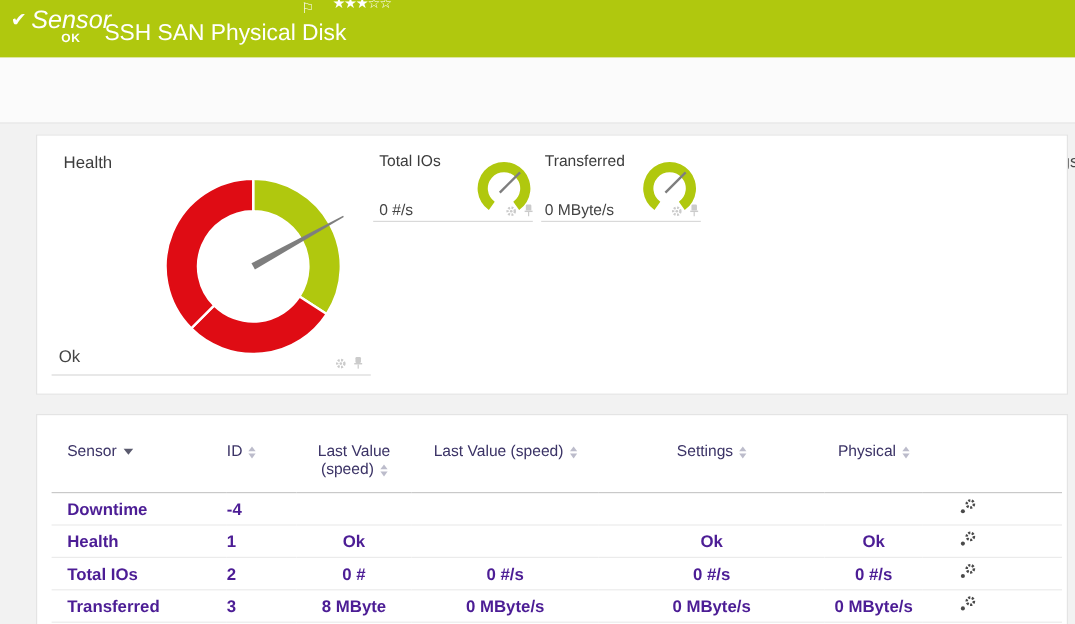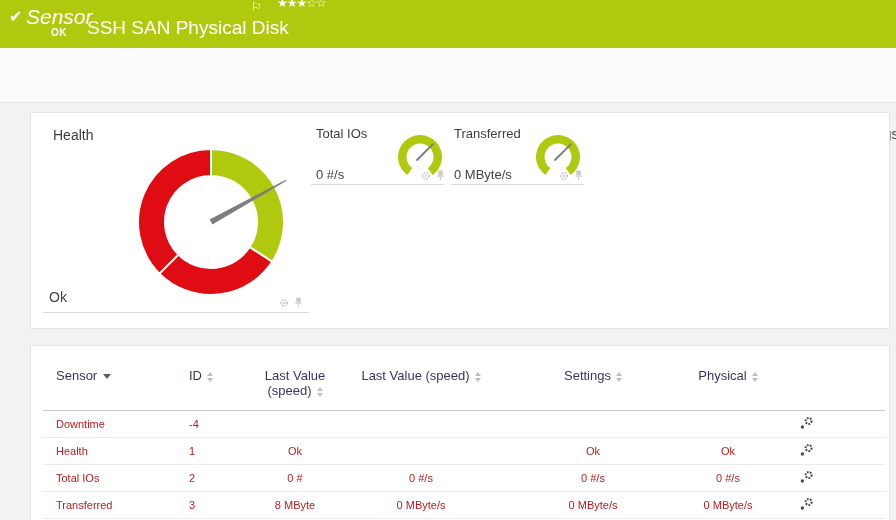--- a/index.html
+++ b/index.html
@@ -29,21 +29,21 @@
   #tablePanel { top:345px; height:190px; }
 
   .glabel { position:absolute; font-size:14px; color:#3d3d3d; }
   .gvalue { position:absolute; font-size:13px; color:#444; }
   .gline  { position:absolute; height:1px; background:#d9d9d9; }
   .gicons { position:absolute; display:flex; gap:5px; align-items:center; }
 
   
   table { position:absolute; left:12px; top:10px; width:842px; border-collapse:collapse; table-layout:fixed; }
   thead th { vertical-align:top; padding:12px 0 12px; font-size:13px; font-weight:normal; color:#3b3366; line-height:15px; border-bottom:1px solid #c9c9c9; }
-  tbody td { height:27px; font-size:11px; color:#b91c1c; border-bottom:1px solid #ebebeb; }
+  tbody td { height:27px; font-size:14px; color:#4c1d95; border-bottom:1px solid #ebebeb;font-weight:bold; }
   .al { text-align:left; } .ac { text-align:center; }
   .c1pad { padding-left:13px; }
   .tri-dn { display:inline-block; width:0; height:0; border-left:4px solid transparent; border-right:4px solid transparent; border-top:5px solid #5a5a6e; margin-left:6px; vertical-align:middle; }
   .sort { display:inline-flex; flex-direction:column; gap:2px; margin-left:5px; vertical-align:middle; }
   .sort i { width:0; height:0; border-left:3.5px solid transparent; border-right:3.5px solid transparent; }
   .sort .u { border-bottom:4px solid #bcbccb; }
   .sort .d { border-top:4px solid #bcbccb; }
   .gearcell { padding-left:30px; }
 </style>
 </head>

